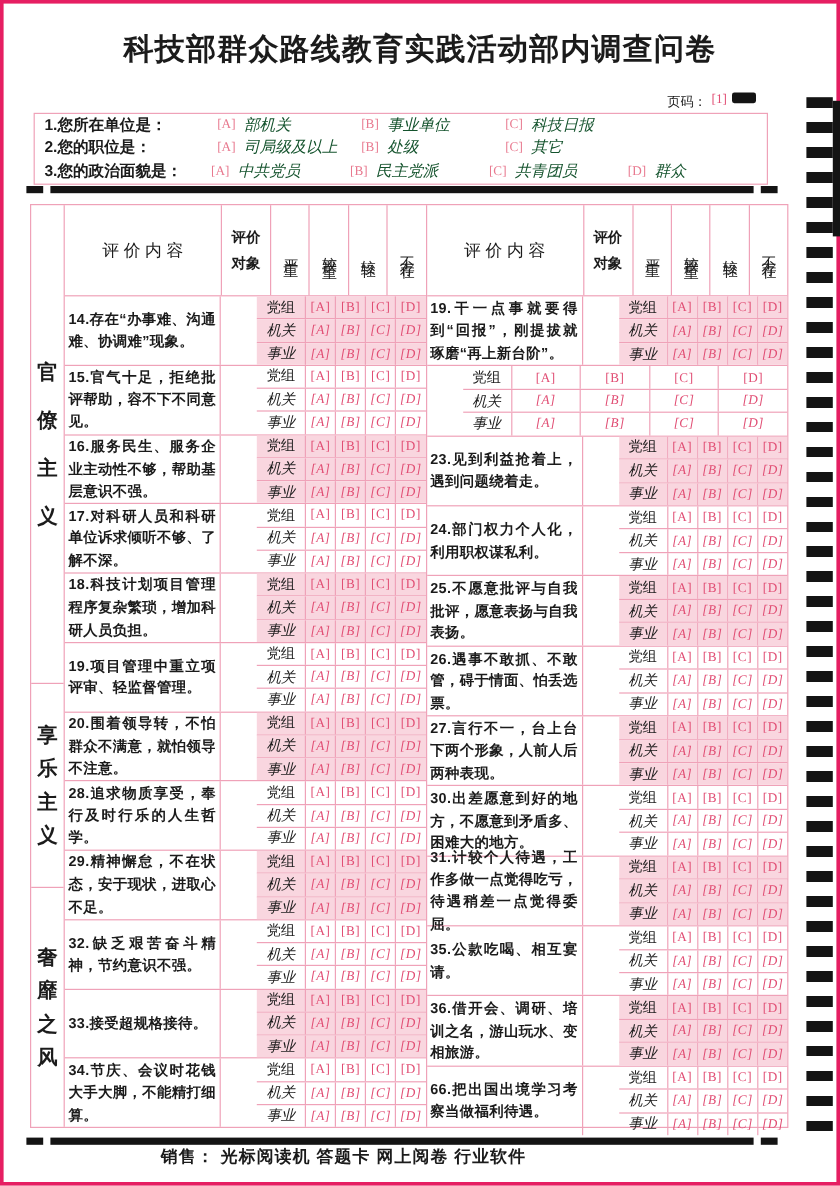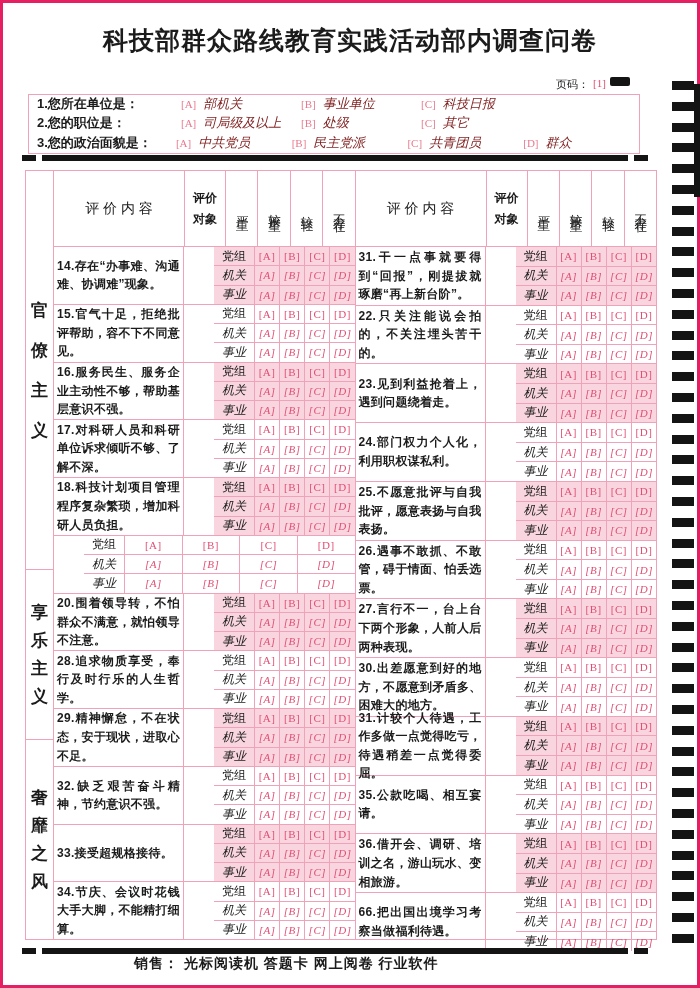--- a/index.html
+++ b/index.html
@@ -13,21 +13,21 @@
   .pageno{position:absolute;top:77px;left:556px;width:110px;display:flex;align-items:flex-start;gap:4px;font-size:11px;}
   .pageno-val{color:#e14e74;font-family:"Liberation Serif",serif;}
   .pageno-mark{width:20px;height:9px;background:#141414;border-radius:2px;}
   
   .profile-box{position:absolute;left:28px;top:94px;width:612px;height:60px;
     border:1px solid #efa2b8;box-sizing:border-box;display:flex;flex-direction:column;background:#fff;}
   .profile-row{flex:1;display:flex;align-items:flex-start;}
   .profile-label{width:152px;padding-left:8px;font-weight:bold;font-size:13px;box-sizing:border-box;}
   .profile-opt{width:120px;display:flex;align-items:center;gap:7px;}
   .opt-key{color:#e8798f;font-size:11px;font-family:"Liberation Serif",serif;}
-  .opt-text{color:#7f1d1d;font-style:italic;font-size:13px;font-family:"Liberation Serif",serif;}
+  .opt-text{color:#14532d;font-style:italic;font-size:13px;font-family:"Liberation Serif",serif;}
   
   .sync{position:absolute;left:0;width:700px;height:6px;}
   .sync .dash1,.sync .dash2,.sync .line{position:absolute;top:0;height:6px;background:#141414;}
   .sync .dash1{left:22px;width:14px;}
   .sync .line{left:42px;width:586px;}
   .sync .dash2{left:634px;width:14px;}
   .sync.top{top:155px;}
   .sync.bottom{top:948px;}
   
   .qtable{position:absolute;left:25px;top:170px;width:632px;height:770px;
@@ -309,20 +309,23 @@
             <div class="sub-row">
               <div class="target-cell">事业</div>
               <div class="opt-cell">[A]</div>
               <div class="opt-cell">[B]</div>
               <div class="opt-cell">[C]</div>
               <div class="opt-cell">[D]</div>
             </div>
           </div>
         </div>
         <div class="block">
+          <div class="q-cell">
+            <div class="q-text">19.项目管理中重立项评审、轻监督管理。</div>
+          </div>
           <div class="sub-rows">
             <div class="sub-row">
               <div class="target-cell">党组</div>
               <div class="opt-cell">[A]</div>
               <div class="opt-cell">[B]</div>
               <div class="opt-cell">[C]</div>
               <div class="opt-cell">[D]</div>
             </div>
             <div class="sub-row">
               <div class="target-cell">机关</div>
@@ -517,50 +520,47 @@
           <span>评价对象</span>
         </div>
         <div class="hh-rating">严重</div>
         <div class="hh-rating">较严重</div>
         <div class="hh-rating">较轻</div>
         <div class="hh-rating">不存在</div>
       </div>
       <div class="blocks">
         <div class="block shaded">
           <div class="q-cell">
-            <div class="q-text">31.干一点事就要得到“回报”，刚提拔就琢磨“再上新台阶”。</div>
-          </div>
-          <div class="sub-rows">
-            <div class="sub-row">
-              <div class="target-cell">党组</div>
-              <div class="opt-cell">[A]</div>
-              <div class="opt-cell">[B]</div>
-              <div class="opt-cell">[C]</div>
-              <div class="opt-cell">[D]</div>
-            </div>
-            <div class="sub-row">
-              <div class="target-cell">机关</div>
-              <div class="opt-cell">[A]</div>
-              <div class="opt-cell">[B]</div>
-              <div class="opt-cell">[C]</div>
-              <div class="opt-cell">[D]</div>
-            </div>
-            <div class="sub-row">
-              <div class="target-cell">事业</div>
-              <div class="opt-cell">[A]</div>
-              <div class="opt-cell">[B]</div>
-              <div class="opt-cell">[C]</div>
-              <div class="opt-cell">[D]</div>
-            </div>
-          </div>
-        </div>
-        <div class="block">
-          <div class="q-cell">
-            <div class="q-text">22.只关注能说会拍的，不关注埋头苦干的。</div>
-          </div>
+            <div class="q-text">19.干一点事就要得到“回报”，刚提拔就琢磨“再上新台阶”。</div>
+          </div>
+          <div class="sub-rows">
+            <div class="sub-row">
+              <div class="target-cell">党组</div>
+              <div class="opt-cell">[A]</div>
+              <div class="opt-cell">[B]</div>
+              <div class="opt-cell">[C]</div>
+              <div class="opt-cell">[D]</div>
+            </div>
+            <div class="sub-row">
+              <div class="target-cell">机关</div>
+              <div class="opt-cell">[A]</div>
+              <div class="opt-cell">[B]</div>
+              <div class="opt-cell">[C]</div>
+              <div class="opt-cell">[D]</div>
+            </div>
+            <div class="sub-row">
+              <div class="target-cell">事业</div>
+              <div class="opt-cell">[A]</div>
+              <div class="opt-cell">[B]</div>
+              <div class="opt-cell">[C]</div>
+              <div class="opt-cell">[D]</div>
+            </div>
+          </div>
+        </div>
+        <div class="block">
           <div class="sub-rows">
             <div class="sub-row">
               <div class="target-cell">党组</div>
               <div class="opt-cell">[A]</div>
               <div class="opt-cell">[B]</div>
               <div class="opt-cell">[C]</div>
               <div class="opt-cell">[D]</div>
             </div>
             <div class="sub-row">
               <div class="target-cell">机关</div>

